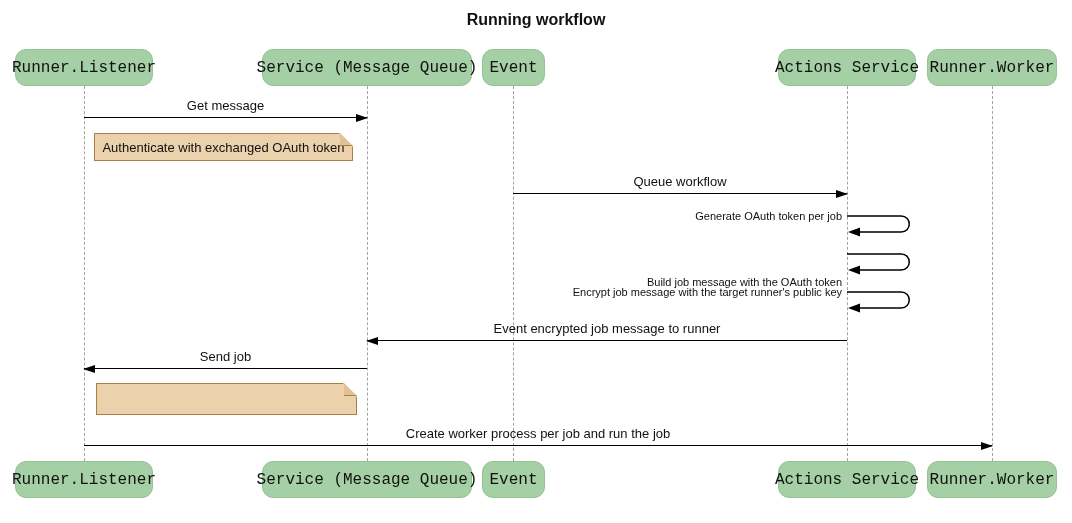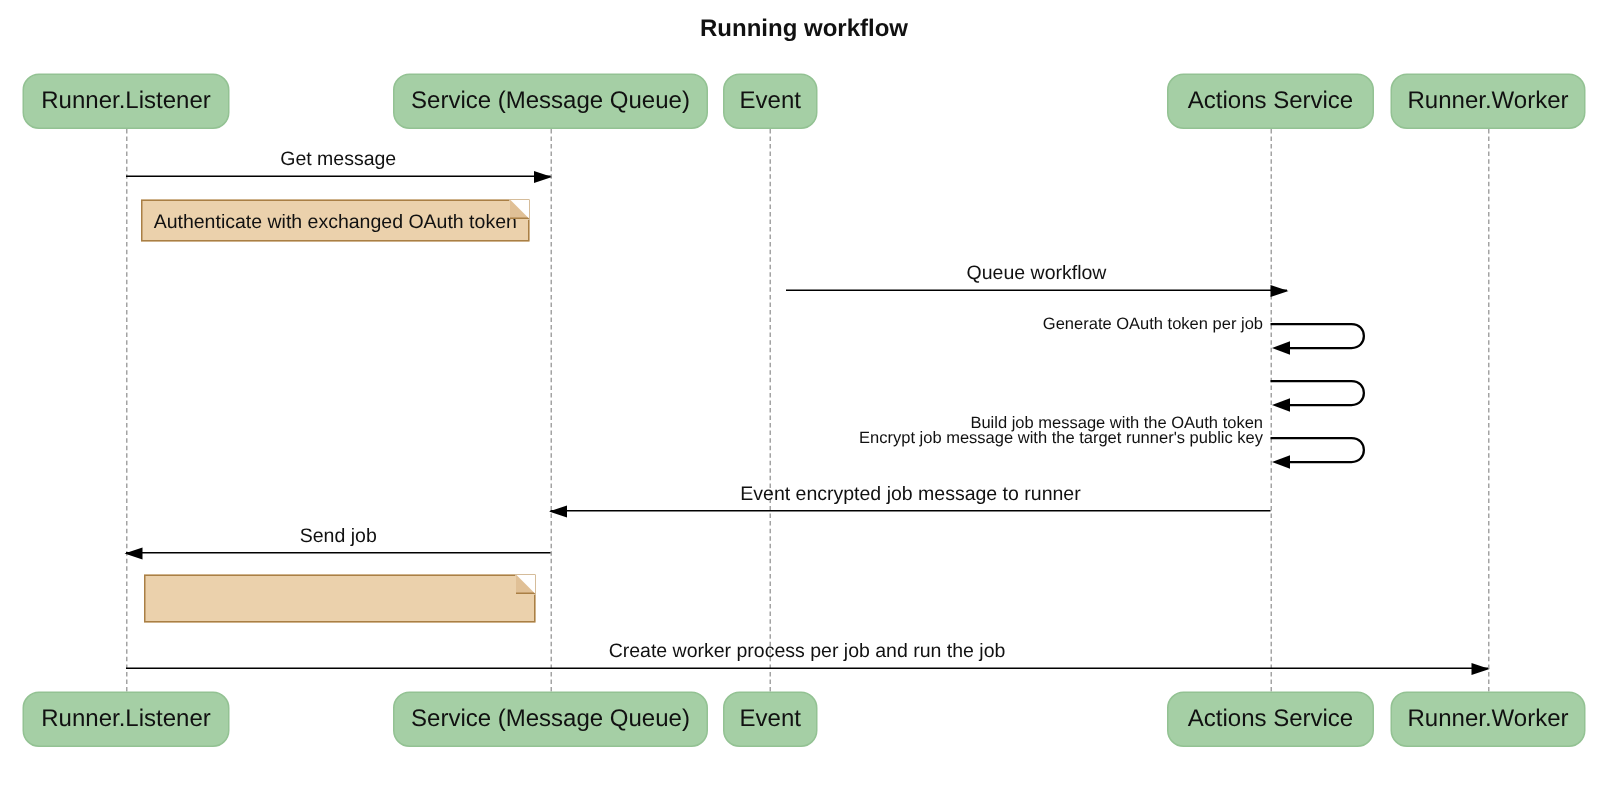--- a/index.html
+++ b/index.html
@@ -26,21 +26,21 @@
     position:absolute;top:11px;left:0;width:100%;
     text-align:center;font-size:16px;font-weight:bold;
   }
   .actor{
     position:absolute;height:37px;
     background:var(--actor-fill);
     border:1px solid var(--actor-border);
     border-radius:11px;
     box-sizing:border-box;
     display:flex;align-items:center;justify-content:center;
-    font-size:16px;white-space:nowrap;
+    font-size:16px;white-space:nowrap;font-family:Liberation Mono, monospace;
   }
   .lifeline{
     position:absolute;top:86px;height:375px;width:0;
     border-left:1px dashed var(--lifeline);
   }
   .msg{
     position:absolute;height:0;
     border-top:1.5px solid var(--arrow);
   }
   .msg .label{
@@ -116,21 +116,21 @@
     <div class="label">Get message</div>
     <div class="head-right"></div>
   </div>
 
   <div class="note" style="left:94px;top:133px;width:259px;height:28px;">
     <span class="note-text">Authenticate with exchanged OAuth token</span>
     <div class="note-cover"></div>
     <div class="note-flap"></div>
   </div>
 
-  <div class="msg" style="left:524px;top:193px;width:334px;">
+  <div class="msg" style="left:513px;top:193px;width:334px;">
     <div class="label">Queue workflow</div>
     <div class="head-right"></div>
   </div>
 
   <div class="loop-label" style="top:208px;">Generate OAuth token per job</div>
   <svg class="loop" style="left:846px;top:212px;" viewBox="0 0 70 26">
     <path d="M1,4 H55 C66,4 66,20 55,20 H14" fill="none" stroke="#000" stroke-width="1.5"></path>
     <polygon points="14,15.5 14,24.5 2,20" fill="#000"></polygon>
   </svg>
 

